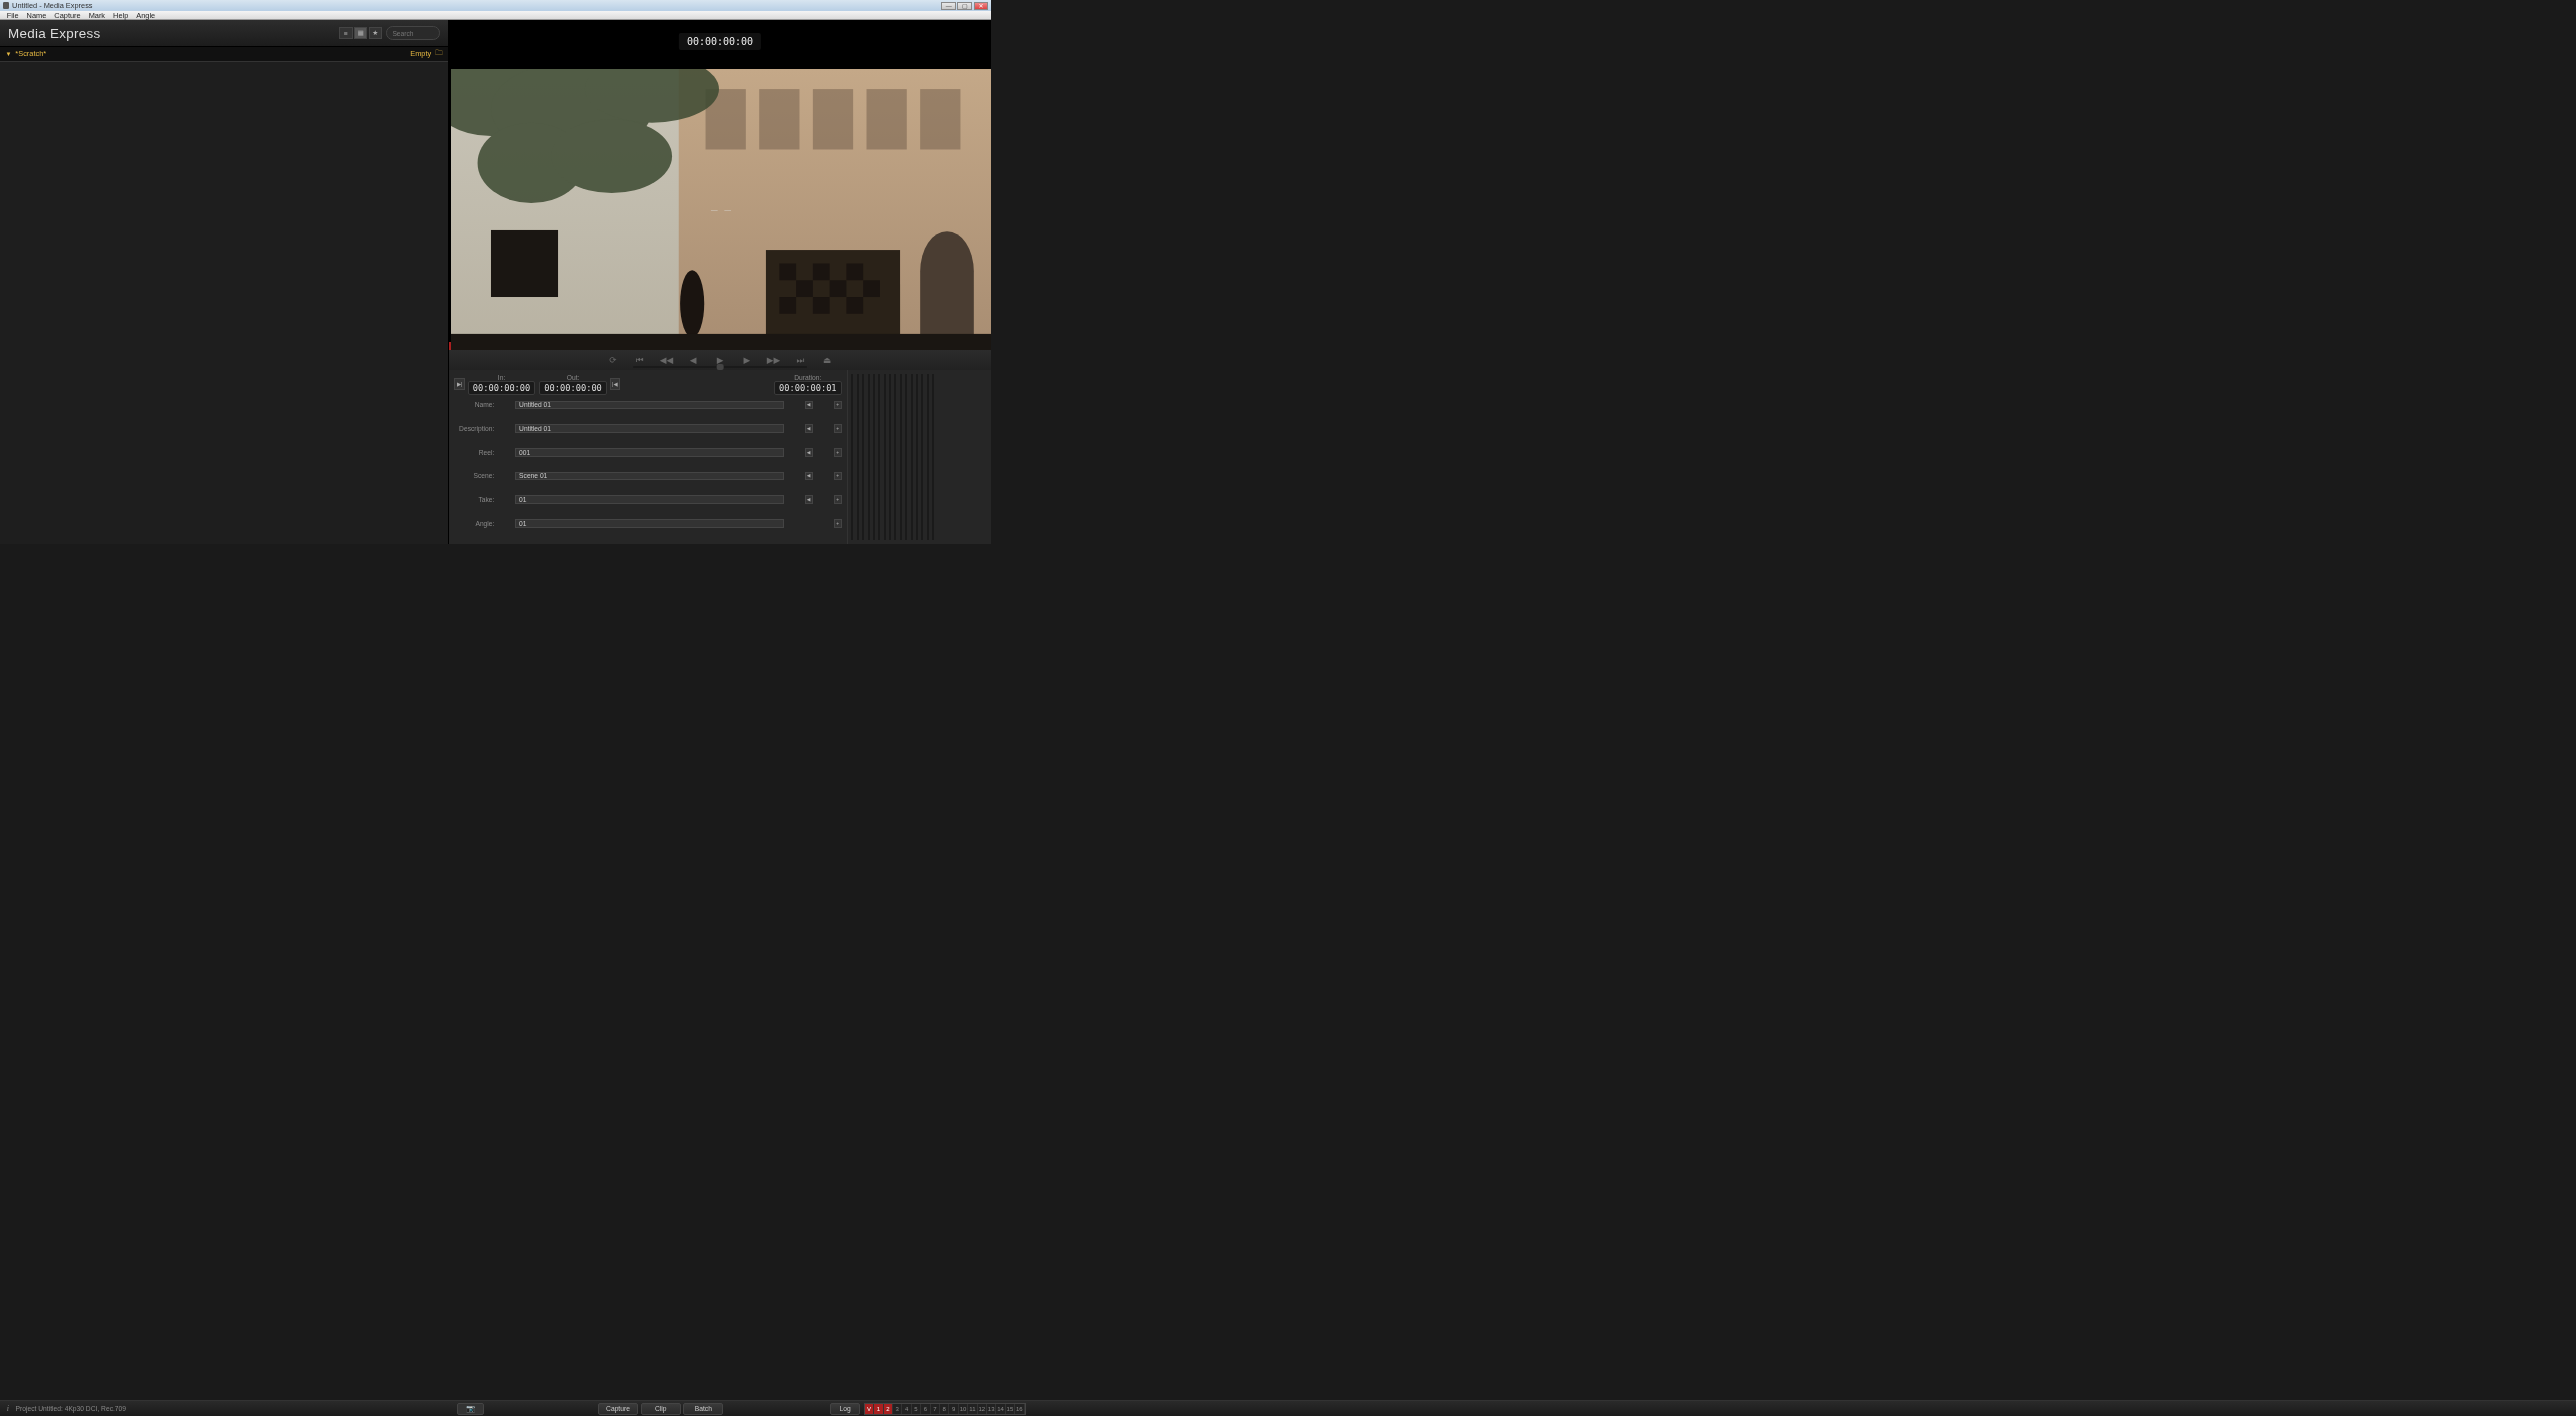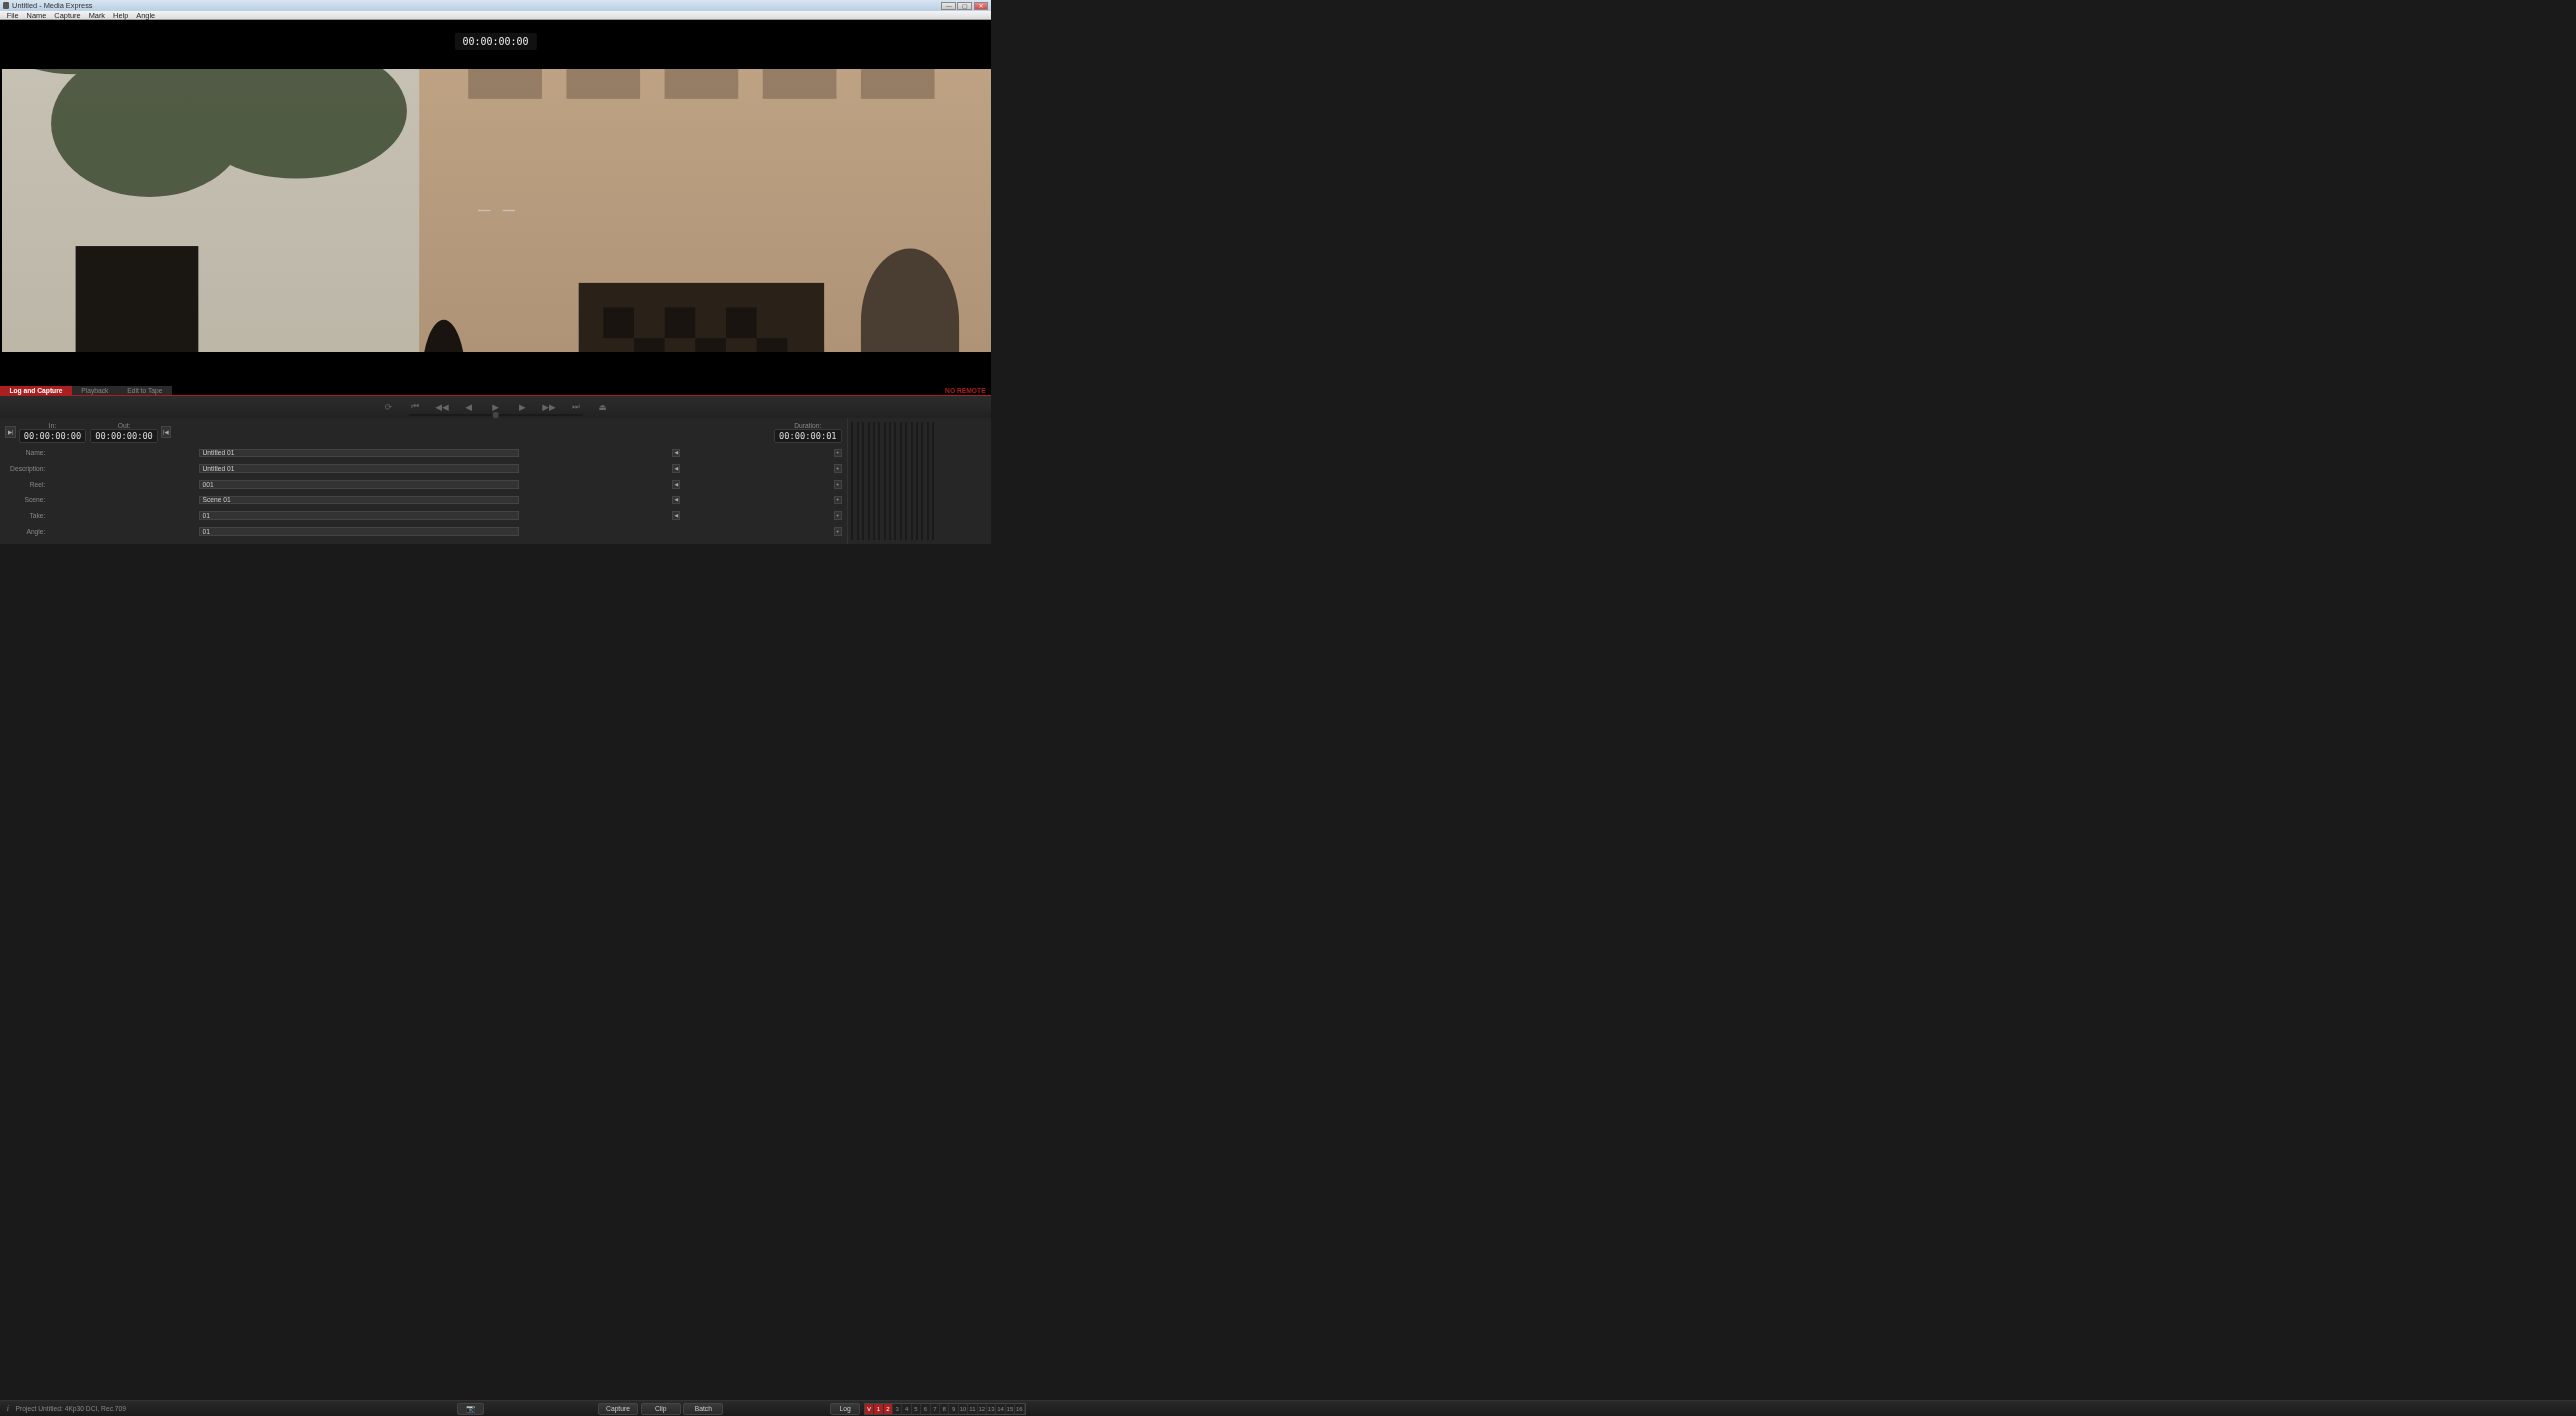--- a/index.html
+++ b/index.html
@@ -63,21 +63,21 @@
 
 .inout-row { display:flex; align-items:center; padding:4px 5.4px; background:#262626; gap:4px; font-size:6.7px; }
 .inout-label { color:#888; font-size:6.7px; }
 .inout-box { display:flex; align-items:center; gap:2.7px; }
 .tc-btn { width:10.7px; height:12px; background:#333; border:0.7px solid #444; display:flex; align-items:center; justify-content:center; font-size:5.4px; cursor:pointer; color:#aaa; }
 .tc-field { background:#1a1a1a; border:0.7px solid #3a3a3a; padding:1.3px 4px; font-family:monospace; font-size:8.7px; color:#ddd; min-width:60px; text-align:center; border-radius:2px; }
 .inout-spacer { flex:1; }
 
 
 .log-fields { background:#262626; padding:1.3px 5.4px; }
-.log-row { display:flex; align-items:center; margin-bottom:7px; gap:13px;justify-content:space-between; }
+.log-row { display:flex; align-items:center; margin-bottom:15px; gap:21px;justify-content:space-between; }
 .log-label { width:40px; text-align:right; color:#888; font-size:6.7px; }
 .log-input { flex:1; max-width:320px; background:#333; border:0.7px solid #444; color:#ccc; padding:0.7px 2.7px; font-size:6.7px; height:8.7px; }
 .stepper-btn { width:8px; height:8.7px; background:#333; border:0.7px solid #444; cursor:pointer; display:flex; align-items:center; justify-content:center; font-size:4.7px; color:#aaa; }
 
 
 .bottom-bar { position:absolute; bottom:0; left:0; right:0; height:16px; display:flex; }
 .status-left { width:449px; background:linear-gradient(#2a2a2a,#1a1a1a); display:flex; align-items:center; padding:0 6.7px; gap:6.7px; color:#888; font-size:6.7px; border-top:0.7px solid #333; }
 .status-i { font-style:italic; font-family:serif; font-size:8px; }
 .status-right { flex:1; background:linear-gradient(#2a2a2a,#1a1a1a); display:flex; align-items:center; border-top:0.7px solid #333; }
 .snapshot-btn { width:27px; height:12px; background:#333; border:0.7px solid #444; margin-left:8px; cursor:pointer; display:flex; align-items:center; justify-content:center; font-size:7.4px; border-radius:2px; }
@@ -114,20 +114,40 @@
   <div>File</div>
   <div>Name</div>
   <div>Capture</div>
   <div>Mark</div>
   <div>Help</div>
   <div>Angle</div>
 </div>
 
 <div class="app">
 
+  <div class="left-panel">
+    <div class="left-header">
+      <div class="app-title">Media Express</div>
+      <div class="view-btns">
+        <div class="view-btn">≡</div>
+        <div class="view-btn active">▦</div>
+        <div class="view-btn">★</div>
+      </div>
+      <div class="search-box">
+        <input placeholder="Search" style="">
+      </div>
+    </div>
+    <div class="bin-row">
+      <span class="bin-triangle">▼</span>
+      <span class="bin-name">*Scratch*</span>
+      <span class="bin-empty">Empty</span>
+      <span class="bin-icon">🗀</span>
+    </div>
+    <div class="bin-body"></div>
+  </div>
 
   <div class="right-panel">
     <div class="preview-area">
       <div class="tc-overlay">00:00:00:00</div>
       <div class="video-frame">
         <svg viewBox="0 0 806 422" preserveAspectRatio="xMidYMid slice">
           <defs>
             <linearGradient id="sky" x1="0" y1="0" x2="0" y2="1">
               <stop offset="0" stop-color="#c9c5b8"></stop>
                 <stop offset="1" stop-color="#b8b2a2"></stop>

